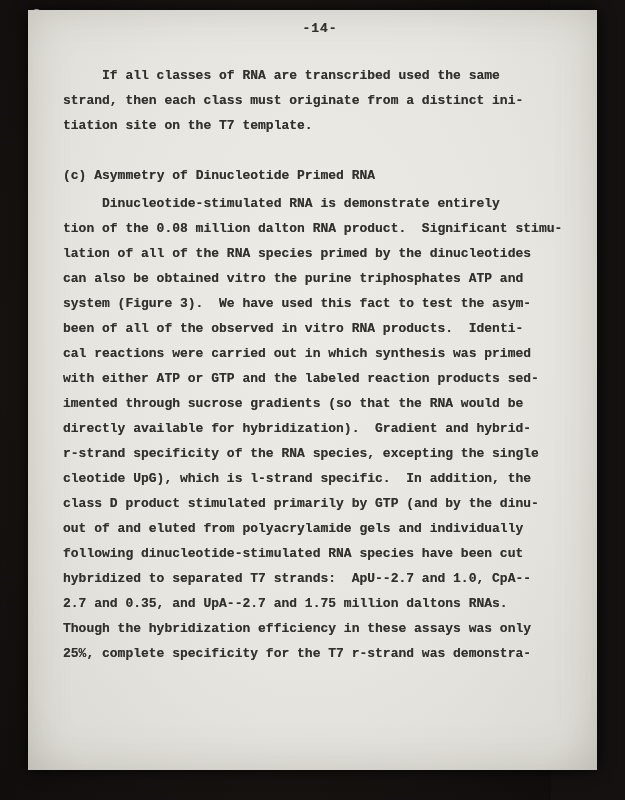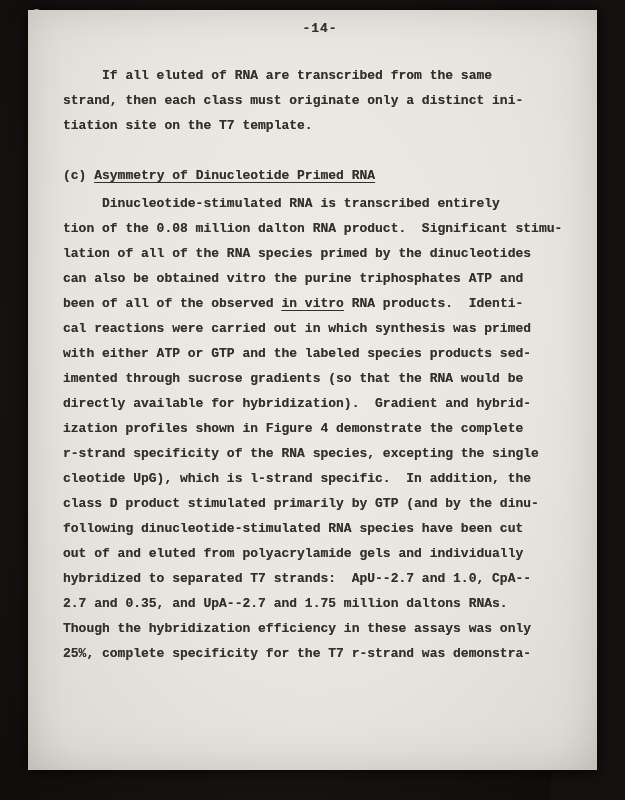--- a/index.html
+++ b/index.html
@@ -41,21 +41,20 @@
   }
   .paragraph .line, .heading {
     white-space: pre;
     font-weight: bold;
   }
   .heading {
     margin-top: 25px;
     margin-bottom: 3px;
   }
   .u {
-    text-decoration: underline;
     text-underline-offset: 3px;
     text-align: right;
   }
   .speck {
     position: absolute;
     border-radius: 50%;
   }
   .speck-1 { left: 33px; top: 9px;  width: 7px; height: 5px; background: #f4f2ec; }
   .speck-2 { left: 568px; top: 452px; width: 4px; height: 4px; background: #4a463f; }
   .speck-3 { left: 31px; top: 637px; width: 3px; height: 3px; background: #57524a; }
@@ -65,42 +64,42 @@
 
 <div class="scan-bg">
   <div class="speck speck-1"></div>
   <div class="speck speck-2"></div>
   <div class="speck speck-3"></div>
 
   <div class="page">
     <div class="page-number">-14-</div>
 
     <div class="paragraph">
-        <div class="line"><span>     If all eluted of RNA are transcribed from the same</span></div>
-        <div class="line"><span>strand, then each class must originate only a distinct ini-</span></div>
+        <div class="line"><span>     If all classes of RNA are transcribed used the same</span></div>
+        <div class="line"><span>strand, then each class must originate from a distinct ini-</span></div>
         <div class="line"><span>tiation site on the T7 template.</span></div>
       </div>
 
     <div class="heading"><span>(c) </span><span class="u">Asymmetry of Dinucleotide Primed RNA</span></div>
 
     <div class="paragraph">
-        <div class="line"><span>     Dinucleotide-stimulated RNA is transcribed entirely</span></div>
+        <div class="line"><span>     Dinucleotide-stimulated RNA is demonstrate entirely</span></div>
         <div class="line"><span>tion of the 0.08 million dalton RNA product.  Significant stimu-</span></div>
         <div class="line"><span>lation of all of the RNA species primed by the dinucleotides</span></div>
         <div class="line"><span>can also be obtained vitro the purine triphosphates ATP and</span></div>
+        <div class="line"><span>system (Figure 3).  We have used this fact to test the asym-</span></div>
         <div class="line"><span>been of all of the observed </span><span class="u">in vitro</span><span> RNA products.  Identi-</span></div>
         <div class="line"><span>cal reactions were carried out in which synthesis was primed</span></div>
-        <div class="line"><span>with either ATP or GTP and the labeled species products sed-</span></div>
+        <div class="line"><span>with either ATP or GTP and the labeled reaction products sed-</span></div>
         <div class="line"><span>imented through sucrose gradients (so that the RNA would be</span></div>
         <div class="line"><span>directly available for hybridization).  Gradient and hybrid-</span></div>
-        <div class="line"><span>ization profiles shown in Figure 4 demonstrate the complete</span></div>
         <div class="line"><span>r-strand specificity of the RNA species, excepting the single</span></div>
         <div class="line"><span>cleotide UpG), which is l-strand specific.  In addition, the</span></div>
         <div class="line"><span>class D product stimulated primarily by GTP (and by the dinu-</span></div>
+        <div class="line"><span>out of and eluted from polyacrylamide gels and individually</span></div>
         <div class="line"><span>following dinucleotide-stimulated RNA species have been cut</span></div>
-        <div class="line"><span>out of and eluted from polyacrylamide gels and individually</span></div>
         <div class="line"><span>hybridized to separated T7 strands:  ApU--2.7 and 1.0, CpA--</span></div>
         <div class="line"><span>2.7 and 0.35, and UpA--2.7 and 1.75 million daltons RNAs.</span></div>
         <div class="line"><span>Though the hybridization efficiency in these assays was only</span></div>
         <div class="line"><span>25%, complete specificity for the T7 r-strand was demonstra-</span></div>
       </div>
   </div>
 </div>
 
 </body></html>

